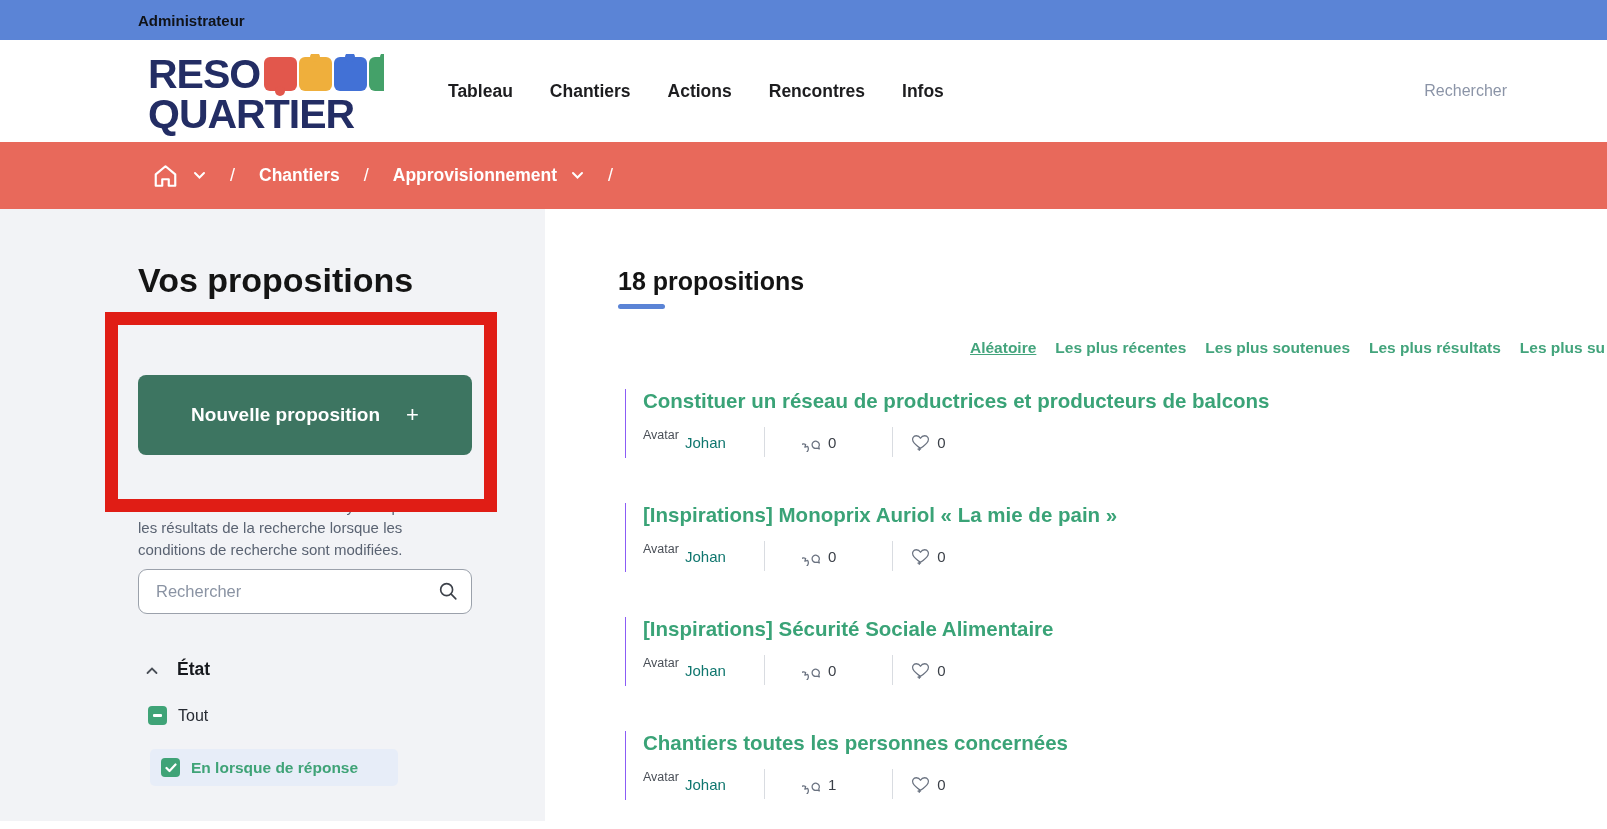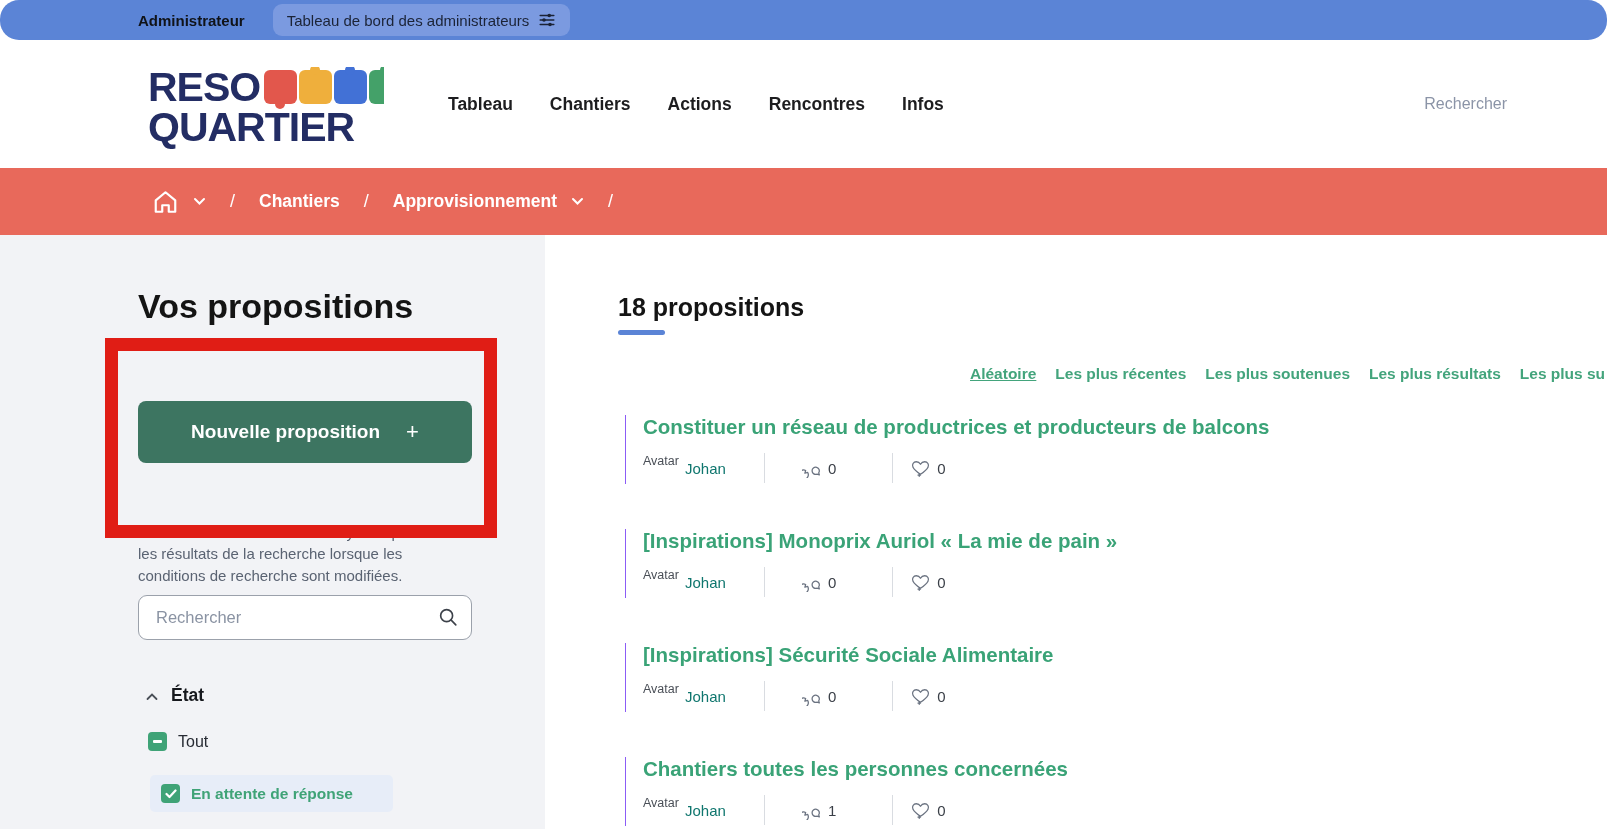--- a/index.html
+++ b/index.html
@@ -1,27 +1,27 @@
 <!DOCTYPE html>
 <html><head>
 <meta charset="utf-8">
 <style>
   * { margin:0; padding:0; box-sizing:border-box; }
   html,body { width:1607px; height:829px; overflow:hidden; }
   body { font-family:"Liberation Sans", sans-serif; background:#fff; position:relative; }
 
   
-  .admin-bar { height:40px; background:#5b84d6; display:flex; align-items:center; padding-left:138px;border-radius:19px; }
+  .admin-bar { height:40px; background:#5b84d6; display:flex; align-items:center; padding-left:138px; }
   .admin-role { font-size:15px; font-weight:700; color:#101318; }
   .admin-pill { margin-left:28px; background:#7b9ae0; border-radius:9px; height:32px; padding:0 14px;
                 display:flex; align-items:center; gap:9px; color:#1b2336; font-size:15px; cursor:pointer; border:none; }
   .admin-pill svg { display:block; }
 
   
-  .header { height:128px; background:#fff; display:flex; align-items:center; position:relative; }
+  .header { height:102px; background:#fff; display:flex; align-items:center; position:relative; }
   .logo { margin-left:148px; width:236px; height:90px; overflow:hidden; margin-top:16px; cursor:pointer; }
   .logo-line { display:flex; align-items:center; }
   .logo-text { font-size:41px; font-weight:800; color:#232d64; letter-spacing:-1px; line-height:0.98; }
   .pieces { display:flex; margin-left:4px; gap:2px; }
   .piece { width:33px; height:34px; border-radius:6px; position:relative; }
   .piece.red{background:#e2574c;} .piece.yellow{background:#efaf3c;}
   .piece.blue{background:#4271d6;} .piece.green{background:#44a169;}
   .piece::after{ content:""; position:absolute; width:10px; height:10px; border-radius:50%;
                  background:inherit; top:-5px; left:11px; }
   .piece.red::after{ top:auto; bottom:-5px; }
@@ -37,33 +37,33 @@
   .crumb-slash { font-size:18px; font-weight:400; margin-left:24px; }
   .crumb-link { font-size:17.5px; font-weight:700; margin-left:24px; cursor:pointer; }
 
   
   .page-body { display:flex; height:612px; }
   .sidebar { width:545px; background:#f2f3f6; position:relative; flex-shrink:0; }
   .main { flex:1; background:#fff; position:relative; }
 
   
   .sb-title { position:absolute; left:138px; top:52px; font-size:34px; font-weight:800; color:#141414; }
-  .new-btn { position:absolute; left:138px; top:166px; width:334px; height:62px; background:#3d7561;
+  .new-btn { position:absolute; left:138px; top:166px; width:334px; height:80px; background:#3d7561;
              border:none; border-radius:8px; color:#fff; font-size:19px; font-weight:700;
              font-family:"Liberation Sans",sans-serif; display:flex; align-items:center; justify-content:center;
              gap:26px; cursor:pointer; }
   .new-btn .plus { font-size:22px; font-weight:400; }
   .sb-hint { position:absolute; left:138px; top:287px; width:330px; font-size:15px; line-height:1.42;
              color:#5a6372; }
   .sb-search { position:absolute; left:138px; top:360px; width:334px; height:45px; }
   .sb-search input { width:100%; height:100%; border:1px solid #9ba1ab; border-radius:9px; background:#fff;
              padding:0 44px 0 17px; font-size:16.5px; color:#333; font-family:"Liberation Sans",sans-serif; }
   .sb-search input::placeholder { color:#8a93a3; }
   .sb-search .mag { position:absolute; right:13px; top:11px; cursor:pointer; }
-  .state-head { position:absolute; left:146px; top:450px; display:flex; align-items:center; gap:13px; cursor:pointer; }
+  .state-head { position:absolute; left:146px; top:450px; display:flex; align-items:center; gap:19px; cursor:pointer; }
   .state-head .lbl { font-size:17.5px; font-weight:700; color:#16181d; }
   .check-row { position:absolute; display:flex; align-items:center; gap:11px; cursor:pointer; }
   .row-tout { left:148px; top:497px; }
   .row-attente { left:150px; top:540px; background:#e7edf8; border-radius:5px; padding:9px 40px 9px 11px; }
   .cbox { width:19px; height:19px; border-radius:4px; background:#3fa377; display:flex; align-items:center;
           justify-content:center; flex-shrink:0; }
   .cbox .dash { width:9px; height:2.6px; background:#fff; border-radius:1px; }
   .check-row .txt { font-size:16px; color:#272b33; }
   .row-attente .txt { font-size:15.5px; font-weight:700; color:#3fa377; }
 
@@ -89,33 +89,20 @@
   .meta-group { display:flex; align-items:center; gap:6px; }
   .g-chat { margin-left:37px; } .g-heart { margin-left:17px; }
   .meta-group svg { display:block; }
   .meta-count { font-size:15px; color:#3a3f47; }
 </style>
 </head>
 <body>
 
 <div class="admin-bar">
   <span class="admin-role">Administrateur</span>
-  <button class="admin-pill">
-    <span>Tableau de bord des administrateurs</span>
-    <span>
-      <svg width="18" height="18" viewBox="0 0 24 24" fill="none" stroke="#1b2336" stroke-width="2.2" stroke-linecap="round">
-        <line x1="3" y1="6" x2="21" y2="6"></line>
-          <line x1="3" y1="12" x2="21" y2="12"></line>
-          <line x1="3" y1="18" x2="21" y2="18"></line>
-        <circle cx="15" cy="6" r="2.4" fill="#1b2336" stroke="none"></circle>
-        <circle cx="8" cy="12" r="2.4" fill="#1b2336" stroke="none"></circle>
-        <circle cx="16" cy="18" r="2.4" fill="#1b2336" stroke="none"></circle>
-      </svg>
-    </span>
-  </button>
 </div>
 
 <div class="header">
   <div class="logo">
     <div class="logo-line">
       <span class="logo-text">RESO</span>
       <span class="pieces">
         <span class="piece red"></span>
           <span class="piece yellow"></span>
           <span class="piece blue"></span>
@@ -196,21 +183,21 @@
         </span>
       <span class="txt">Tout</span>
     </div>
 
     <div class="check-row row-attente">
       <span class="cbox">
         <svg width="12" height="10" viewBox="0 0 12 10" fill="none" stroke="#fff" stroke-width="2.2" stroke-linecap="round" stroke-linejoin="round">
           <polyline points="1.5,5 4.5,8 10.5,1.5"></polyline>
         </svg>
       </span>
-      <span class="txt">En attente de réponse</span>
+      <span class="txt">En lorsque de réponse</span>
     </div>
 
     <div class="anno-box"></div>
   </aside>
 
   <main class="main">
     <h1 class="count-head">18 propositions</h1>
     <div class="count-bar"></div>
 
     <div class="sort-row">

